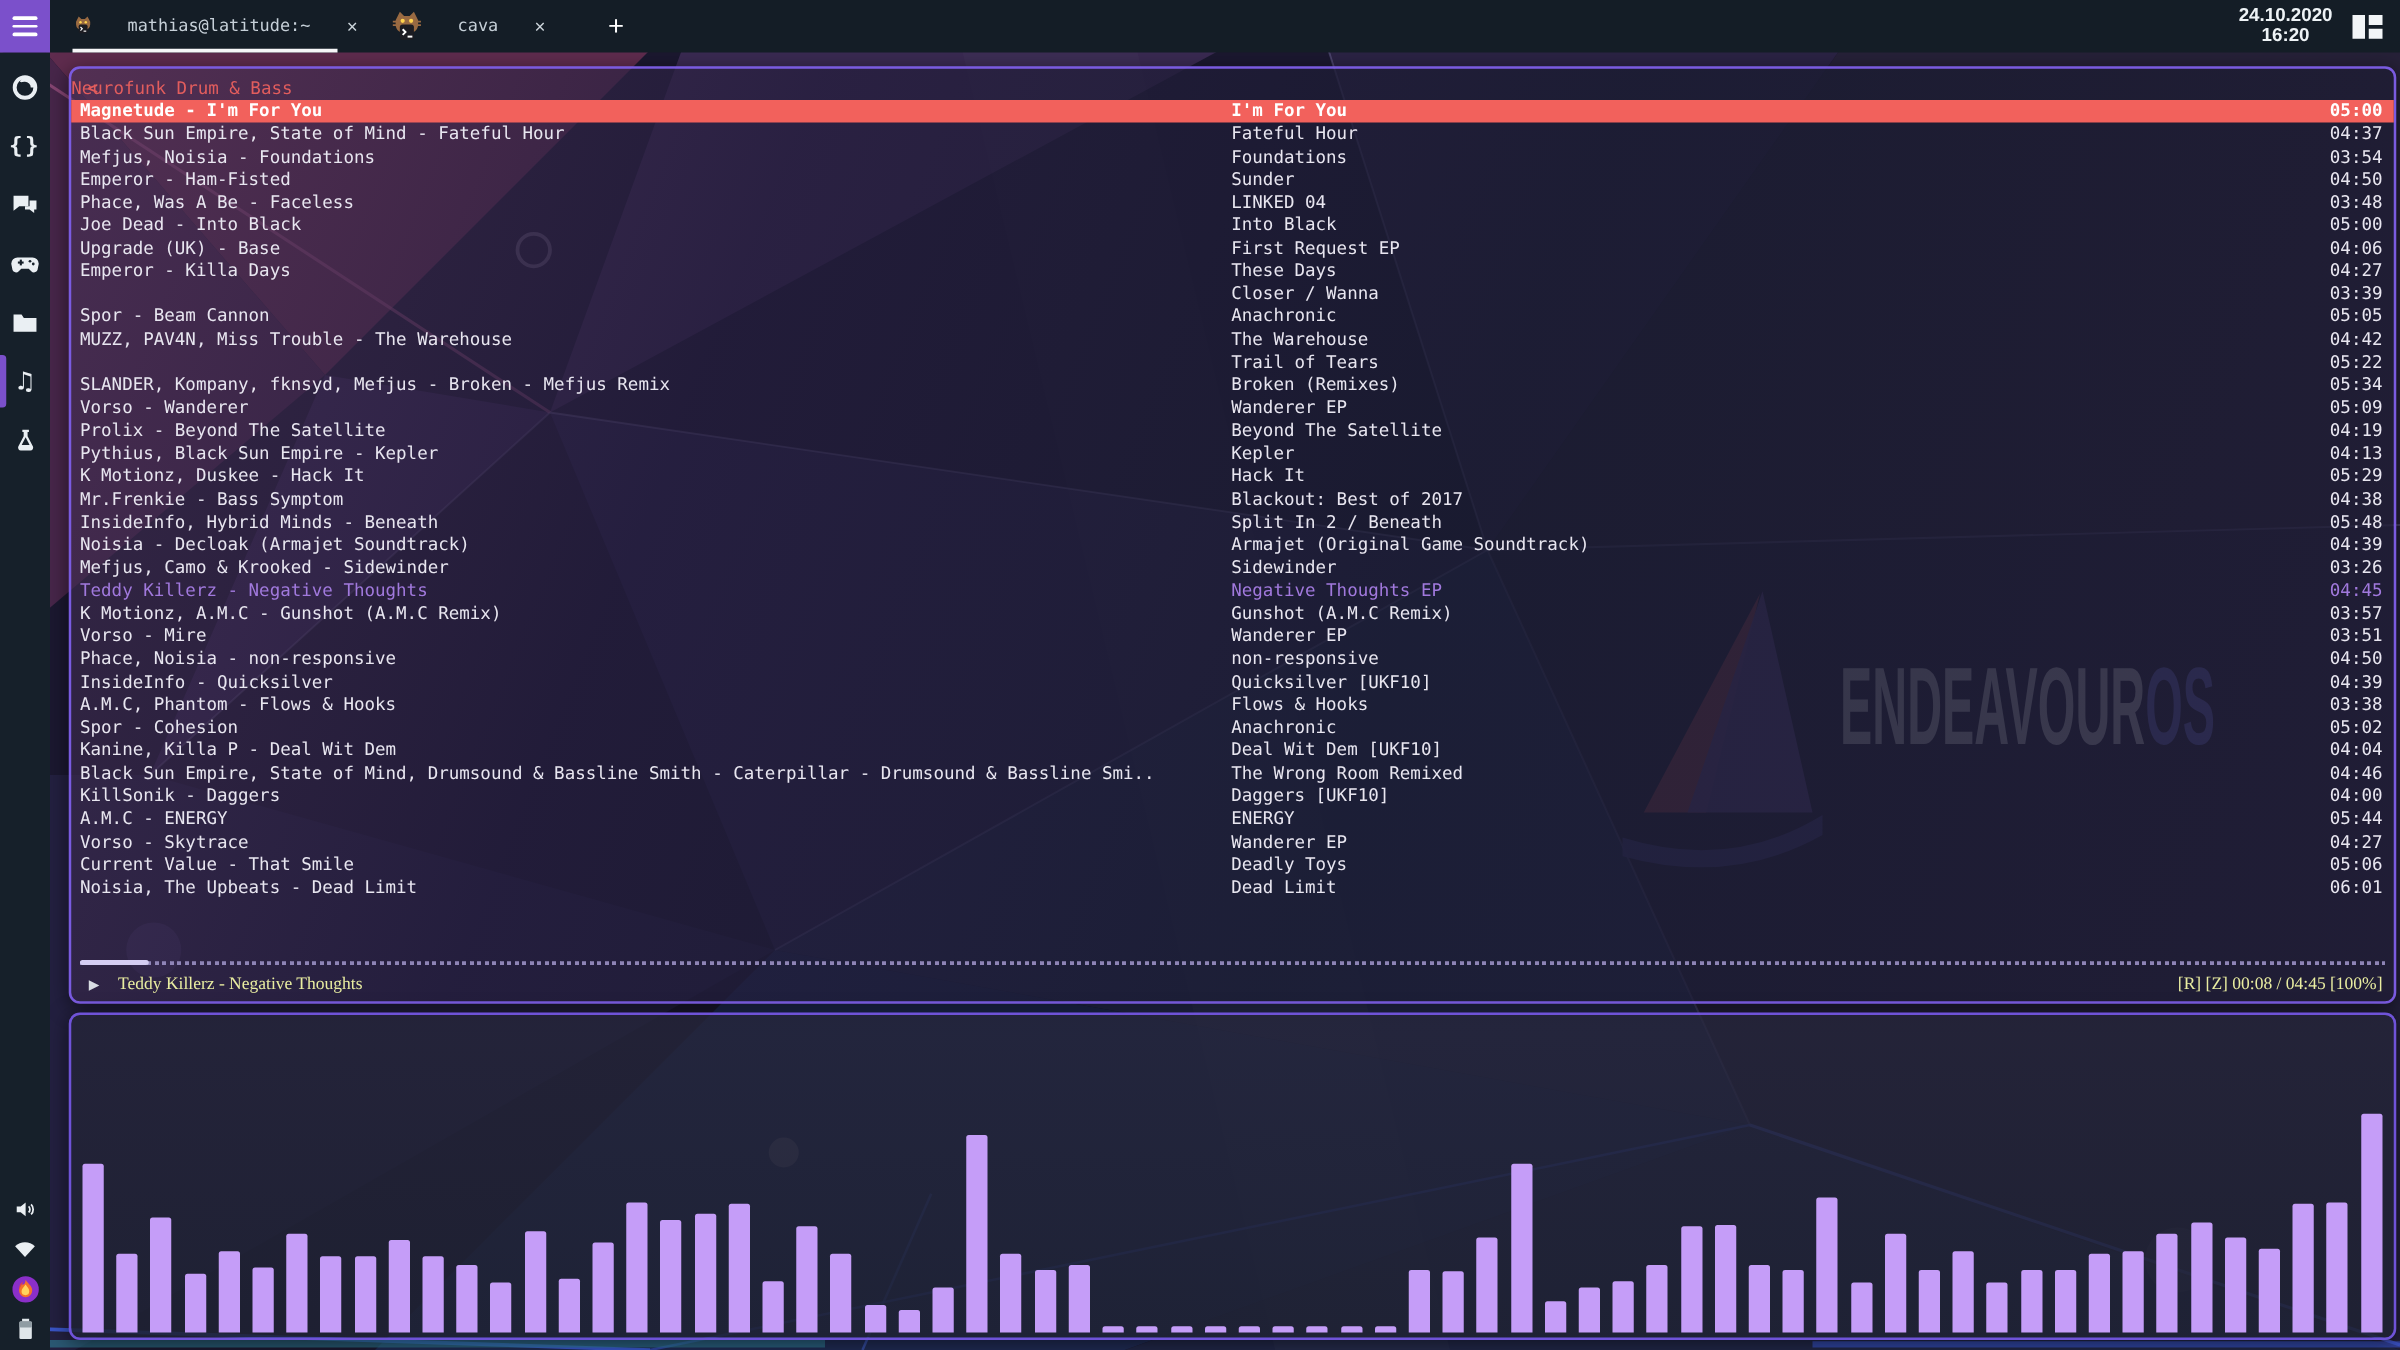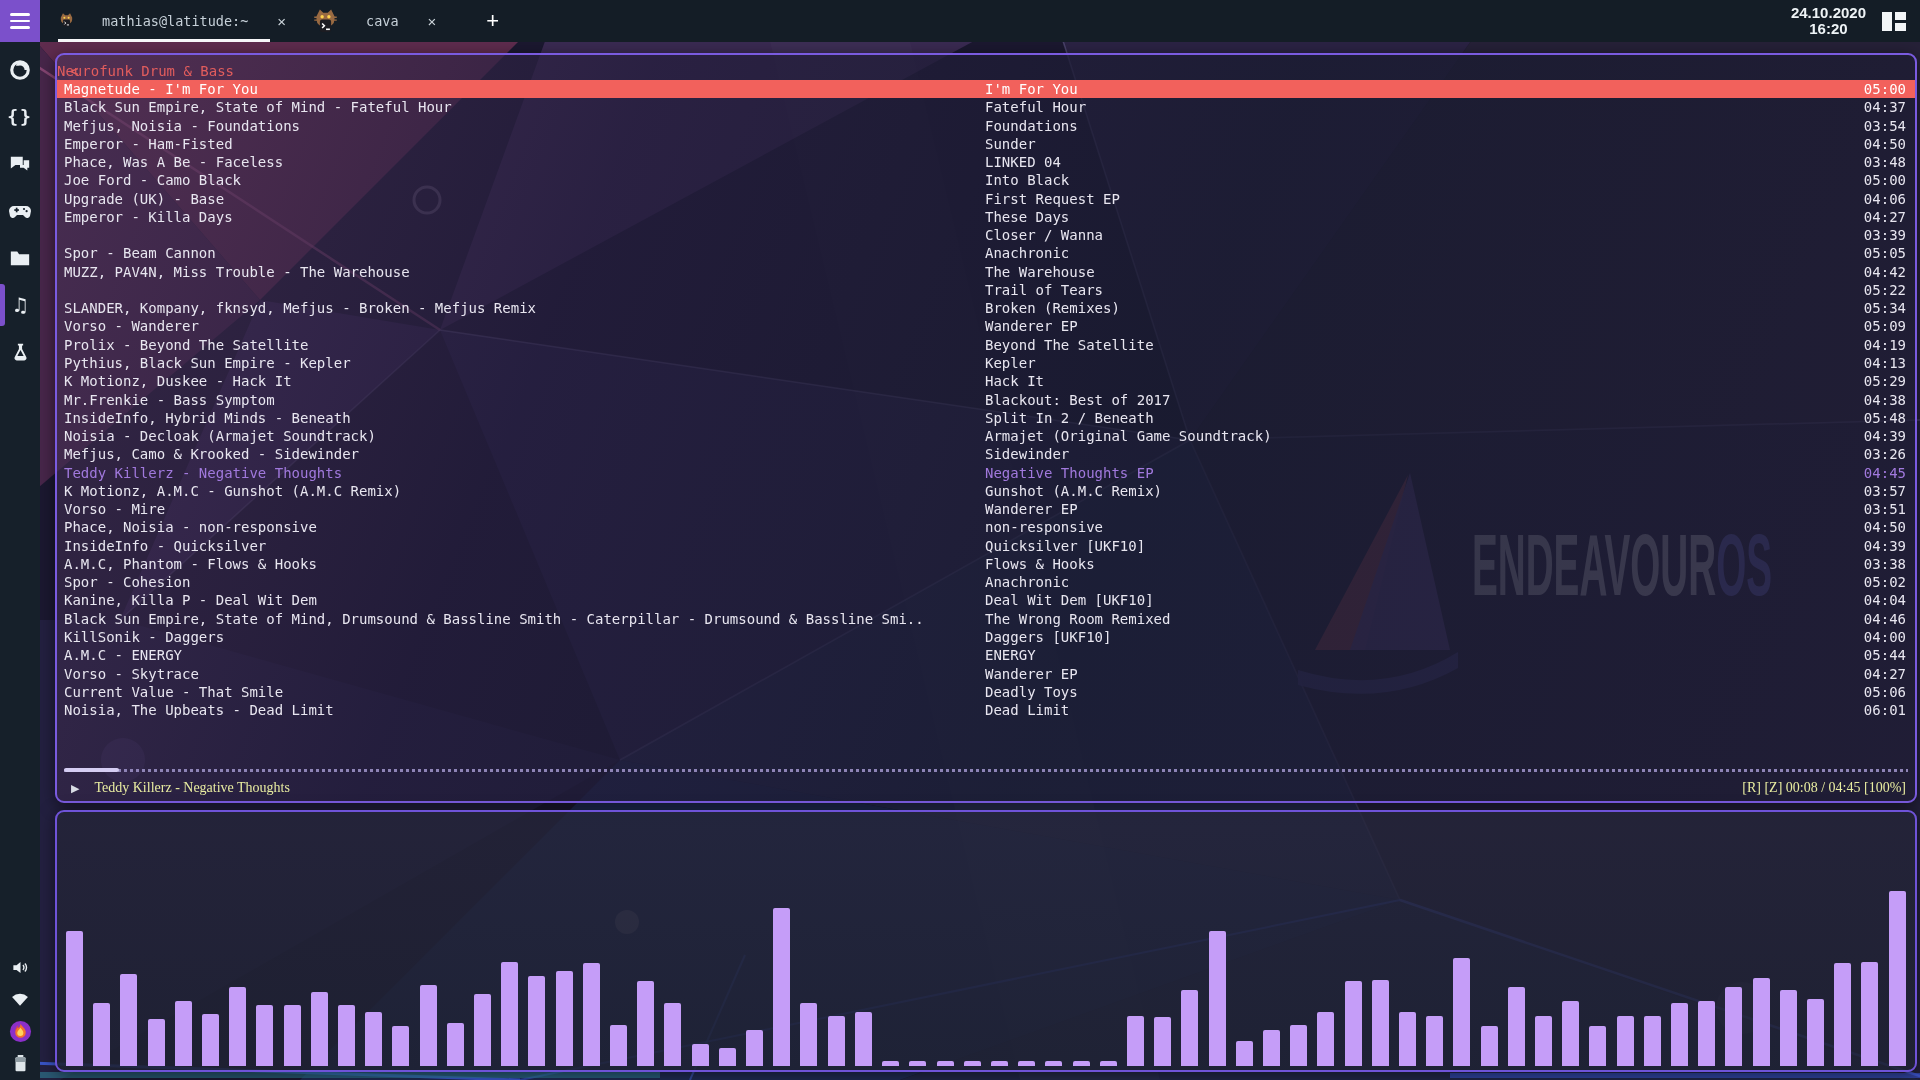--- a/index.html
+++ b/index.html
@@ -47,21 +47,21 @@
   .hdr-back { position:absolute; left:13px; top:8px; font-size:14px; font-weight:bold; color:#e25d5d; }
   .hdr { position:absolute; left:0; right:0; top:8px; height:18px; 
     font-size:14px; color:#e25d5d; }
   #track-list { position:absolute; left:0; right:0; top:25px; }
   .trow { position:relative; height:18.28px; line-height:18.3px; font-size:14px;
     color:#e8e6f0; white-space:pre; }
   .trow span { display:block; position:absolute; top:0; }
   .trow .a { left:7px;  width:917px; overflow:hidden; }
   .trow .b { left:928px; }
   .trow .t { right:9px; }
-  .trow.selected { background:#f2615c; color:#ffffff; }
+  .trow.selected { background:#f2615c; color:#ffffff;font-weight:bold; }
   .trow.playing  { color:#a179dd; }
   .progress { position:absolute; left:7px; right:7px; top:713px; height:5px; }
   .progress .dashes { position:absolute; left:0; right:0; top:1px; height:3px; opacity:.95;
     background:repeating-linear-gradient(90deg,#948abd 0 3px, rgba(0,0,0,0) 3px 6px),
                repeating-linear-gradient(90deg,#6f6796 0 1px, rgba(0,0,0,0) 1px 24px); }
   .progress .solid { position:absolute; left:0; top:0; height:4px; background:#d5cdf3; border-radius:2px; }
   .pstatus { position:absolute; left:14px; right:9px; top:722px; height:22px; line-height:22px;
     font-size:14px; color:#e9eda1;font-family:Liberation Serif, serif; }
   .pstatus .play { color:#d9dde4; font-size:11px; margin-right:15px; }
   .pstatus .right { position:absolute; right:0; top:0; }
@@ -244,21 +244,21 @@
 
 <div class="window" id="player">
   <span class="hdr-back">&lt;</span>
   <div class="hdr">Neurofunk Drum &amp; Bass</div>
   <div id="track-list">
       <div class="trow selected"><span class="a">Magnetude - I'm For You</span><span class="b">I'm For You</span><span class="t">05:00</span></div>
       <div class="trow"><span class="a">Black Sun Empire, State of Mind - Fateful Hour</span><span class="b">Fateful Hour</span><span class="t">04:37</span></div>
       <div class="trow"><span class="a">Mefjus, Noisia - Foundations</span><span class="b">Foundations</span><span class="t">03:54</span></div>
       <div class="trow"><span class="a">Emperor - Ham-Fisted</span><span class="b">Sunder</span><span class="t">04:50</span></div>
       <div class="trow"><span class="a">Phace, Was A Be - Faceless</span><span class="b">LINKED 04</span><span class="t">03:48</span></div>
-      <div class="trow"><span class="a">Joe Ford - Camo Black</span><span class="b">Into Black</span><span class="t">05:00</span></div>
+      <div class="trow"><span class="a">Joe Dead - Into Black</span><span class="b">Into Black</span><span class="t">05:00</span></div>
       <div class="trow"><span class="a">Upgrade (UK) - Base</span><span class="b">First Request EP</span><span class="t">04:06</span></div>
       <div class="trow"><span class="a">Emperor - Killa Days</span><span class="b">These Days</span><span class="t">04:27</span></div>
       <div class="trow"><span class="b">Closer / Wanna</span><span class="t">03:39</span></div>
       <div class="trow"><span class="a">Spor - Beam Cannon</span><span class="b">Anachronic</span><span class="t">05:05</span></div>
       <div class="trow"><span class="a">MUZZ, PAV4N, Miss Trouble - The Warehouse</span><span class="b">The Warehouse</span><span class="t">04:42</span></div>
       <div class="trow"><span class="b">Trail of Tears</span><span class="t">05:22</span></div>
       <div class="trow"><span class="a">SLANDER, Kompany, fknsyd, Mefjus - Broken - Mefjus Remix</span><span class="b">Broken (Remixes)</span><span class="t">05:34</span></div>
       <div class="trow"><span class="a">Vorso - Wanderer</span><span class="b">Wanderer EP</span><span class="t">05:09</span></div>
       <div class="trow"><span class="a">Prolix - Beyond The Satellite</span><span class="b">Beyond The Satellite</span><span class="t">04:19</span></div>
       <div class="trow"><span class="a">Pythius, Black Sun Empire - Kepler</span><span class="b">Kepler</span><span class="t">04:13</span></div>

